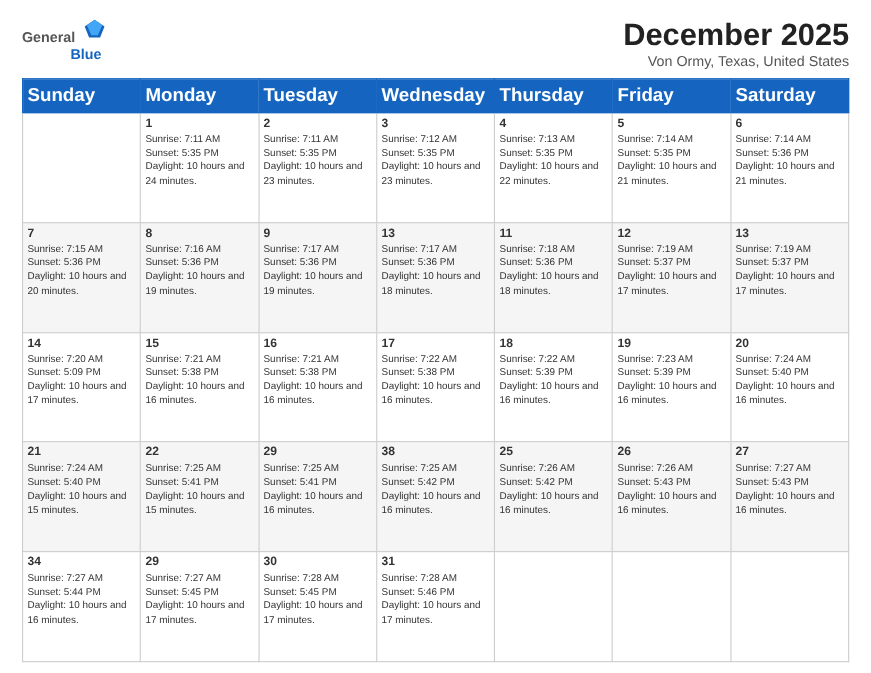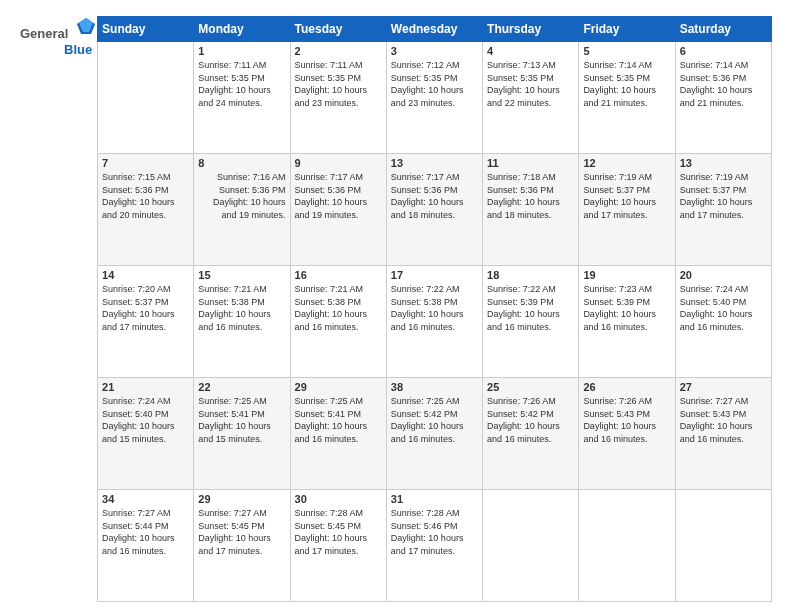--- a/index.html
+++ b/index.html
@@ -8,21 +8,21 @@
       background: #fff;
       width: 792px;
       height: 612px;
       overflow: hidden;
     }
     .container {
       width: 792px;
       height: 612px;
       padding: 16px 20px 10px 20px;
       display: flex;
-      flex-direction: row;
+      flex-direction: column;
       border-radius: 23px;
     }
     .header {
       display: flex;
       justify-content: space-between;
       align-items: flex-start;
       margin-bottom: 8px;
     }
     .logo {
       display: flex;
@@ -54,21 +54,21 @@
     .calendar {
       flex: 1;
       border: 1px solid #ccc;
       border-collapse: collapse;
       width: 100%;
       table-layout: fixed;
     }
     .calendar th {
       background-color: #1565c0;
       color: #fff;
-      font-size: 12px;
+      font-size: 17px;
       font-weight: bold;
       padding: 5px 4px;
       text-align: left;
       border: 1px solid #1565c0;
     }
     .calendar td {
       border: 1px solid #ccc;
       vertical-align: top;
       padding: 3px 4px;
       font-size: 9.5px;
@@ -107,20 +107,24 @@
           <span class="logo-general">General</span>
           
           <svg class="logo-icon" viewBox="0 0 22 22">
             <polygon points="11,2 20,8 16,18 6,18 2,8" fill="#1565c0"></polygon>
             <polygon points="11,2 18,7 14,16 8,16 4,7" fill="#42a5f5"></polygon>
           </svg>
         </div>
         <div><span class="logo-blue">Blue</span></div>
       </div>
     </div>
+    <div class="title-block">
+      <div class="month-title">December 2025</div>
+      <div class="location">Von Ormy, Texas, United States</div>
+    </div>
   </div>
 
   <table class="calendar">
     <thead>
       <tr>
       <th>Sunday</th>
           <th>Monday</th>
           <th>Tuesday</th>
           <th>Wednesday</th>
           <th>Thursday</th>
@@ -170,21 +174,21 @@
         </tr>
         <tr>
           <td>
             <span class="day-number">7</span>
             <div class="day-info" style="white-space: pre-line;">Sunrise: 7:15 AM
 Sunset: 5:36 PM
 Daylight: 10 hours and 20 minutes.</div>
           </td>
           <td>
             <span class="day-number">8</span>
-            <div class="day-info" style="white-space: pre-line; text-align: right;">Sunrise: 7:16 AM
+            <div class="day-info" style="white-space: pre-line;">Sunrise: 7:16 AM
 Sunset: 5:36 PM
 Daylight: 10 hours and 19 minutes.</div>
           </td>
           <td>
             <span class="day-number">9</span>
             <div class="day-info" style="white-space: pre-line;">Sunrise: 7:17 AM
 Sunset: 5:36 PM
 Daylight: 10 hours and 19 minutes.</div>
           </td>
           <td>
@@ -209,21 +213,21 @@
             <span class="day-number">13</span>
             <div class="day-info" style="white-space: pre-line;">Sunrise: 7:19 AM
 Sunset: 5:37 PM
 Daylight: 10 hours and 17 minutes.</div>
           </td>
         </tr>
         <tr>
           <td>
             <span class="day-number">14</span>
             <div class="day-info" style="white-space: pre-line;">Sunrise: 7:20 AM
-Sunset: 5:37 PM
+Sunset: 5:09 PM
 Daylight: 10 hours and 17 minutes.</div>
           </td>
           <td>
             <span class="day-number">15</span>
             <div class="day-info" style="white-space: pre-line;">Sunrise: 7:21 AM
 Sunset: 5:38 PM
 Daylight: 10 hours and 16 minutes.</div>
           </td>
           <td>
             <span class="day-number">16</span>

